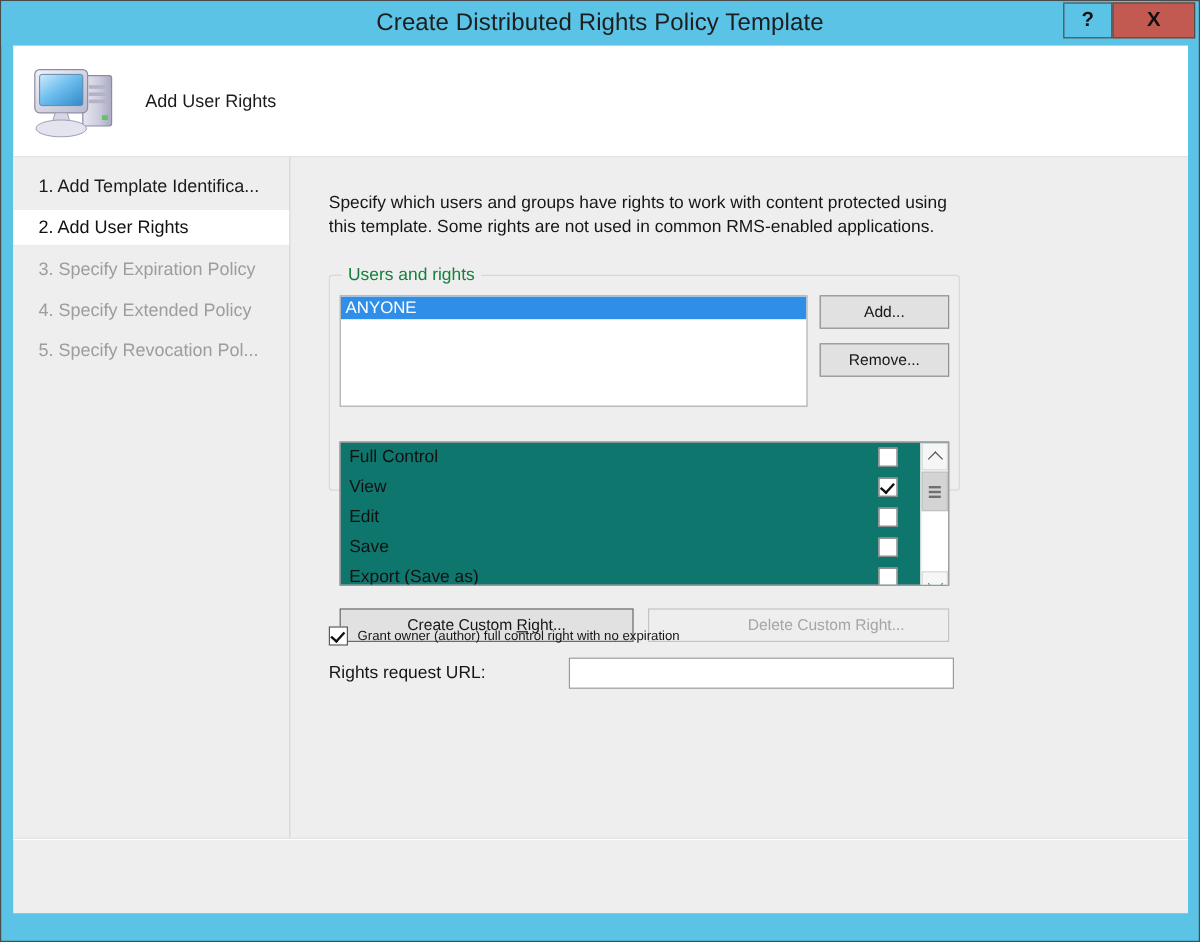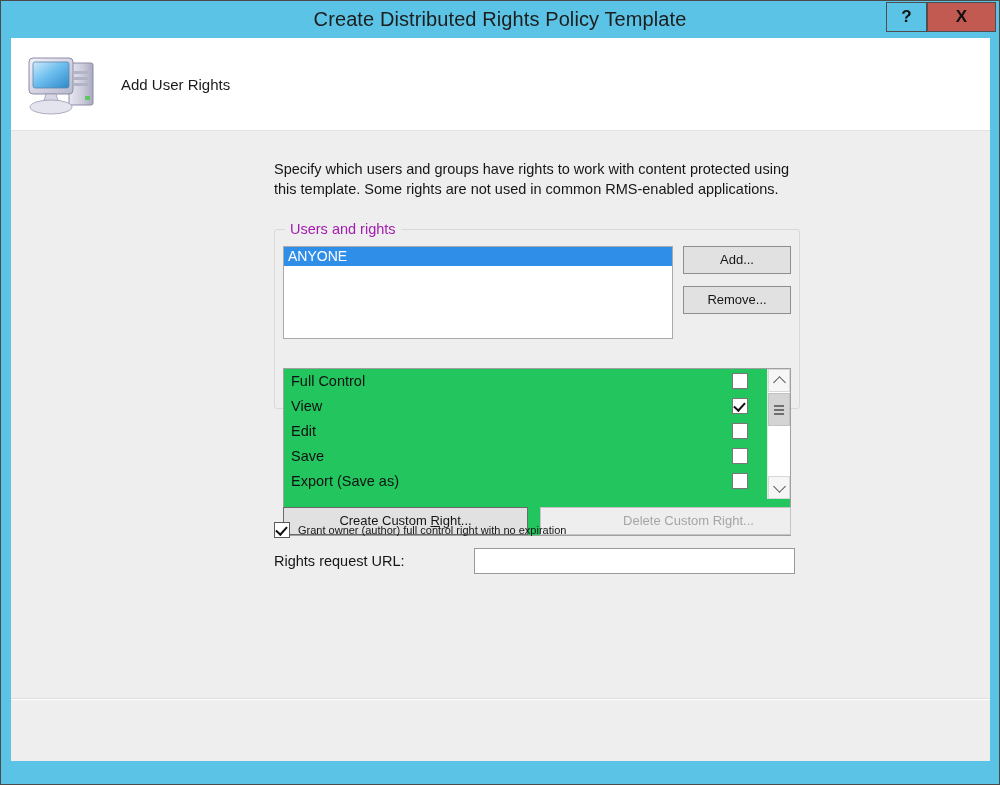--- a/index.html
+++ b/index.html
@@ -170,21 +170,21 @@
     border-radius: 3px;
     background: transparent;
   }
   #users-group-label {
     position: absolute;
     left: 10px;
     top: -9px;
     padding: 0 5px;
     background: #eeeeee;
     font-size: 14.5px;
-    color: #a21caf;
+    color: #15803d;
   }
 
   
   #users-list {
     position: absolute;
     left: 8px;
     top: 16px;
     width: 390px;
     height: 93px;
     background: #ffffff;
@@ -239,22 +239,22 @@
     color: #161616;
     margin-top: 39px;
   }
 
   
   #rights-list {
     position: absolute;
     left: 8px;
     top: 138px;
     width: 508px;
-    height: 168px;
-    background: #22c55e;
+    height: 120px;
+    background: #0f766e;
     border: 1px solid #a0a0a0;
     box-sizing: border-box;
     overflow: hidden;
   }
   .right-row {
     position: relative;
     height: 25px;
     line-height: 25px;
     font-size: 14.5px;
     color: #111;
@@ -480,20 +480,27 @@
 
         <path d="M21 42 L31 42 L34 52 L18 52 Z" fill="#d6d6e4" stroke="#9a9ab0" stroke-width="0.8"></path>
         <ellipse cx="26" cy="55" rx="21" ry="7" fill="#e4e4ee" stroke="#9a9ab0" stroke-width="0.8"></ellipse>
       </svg>
     </div>
     <div id="header-title">Add User Rights</div>
   </div>
 
   <div id="body-region">
 
+    <div id="sidebar">
+      <div class="nav-item" style="top:10px;">1. Add Template Identifica...</div>
+      <div class="nav-item selected" style="top:44px;">2. Add User Rights</div>
+      <div class="nav-item disabled" style="top:79px;">3. Specify Expiration Policy</div>
+      <div class="nav-item disabled" style="top:113px;">4. Specify Extended Policy</div>
+      <div class="nav-item disabled" style="top:147px;">5. Specify Revocation Pol...</div>
+    </div>
 
     <div id="content">
 
       <div id="intro-text">Specify which users and groups have rights to work with content protected using this template. Some rights are not used in common RMS-enabled applications.</div>
 
       <div id="users-group">
         <div id="users-group-label">Users and rights</div>
 
         <div id="users-list">
           <div class="user-row selected">ANYONE</div>

